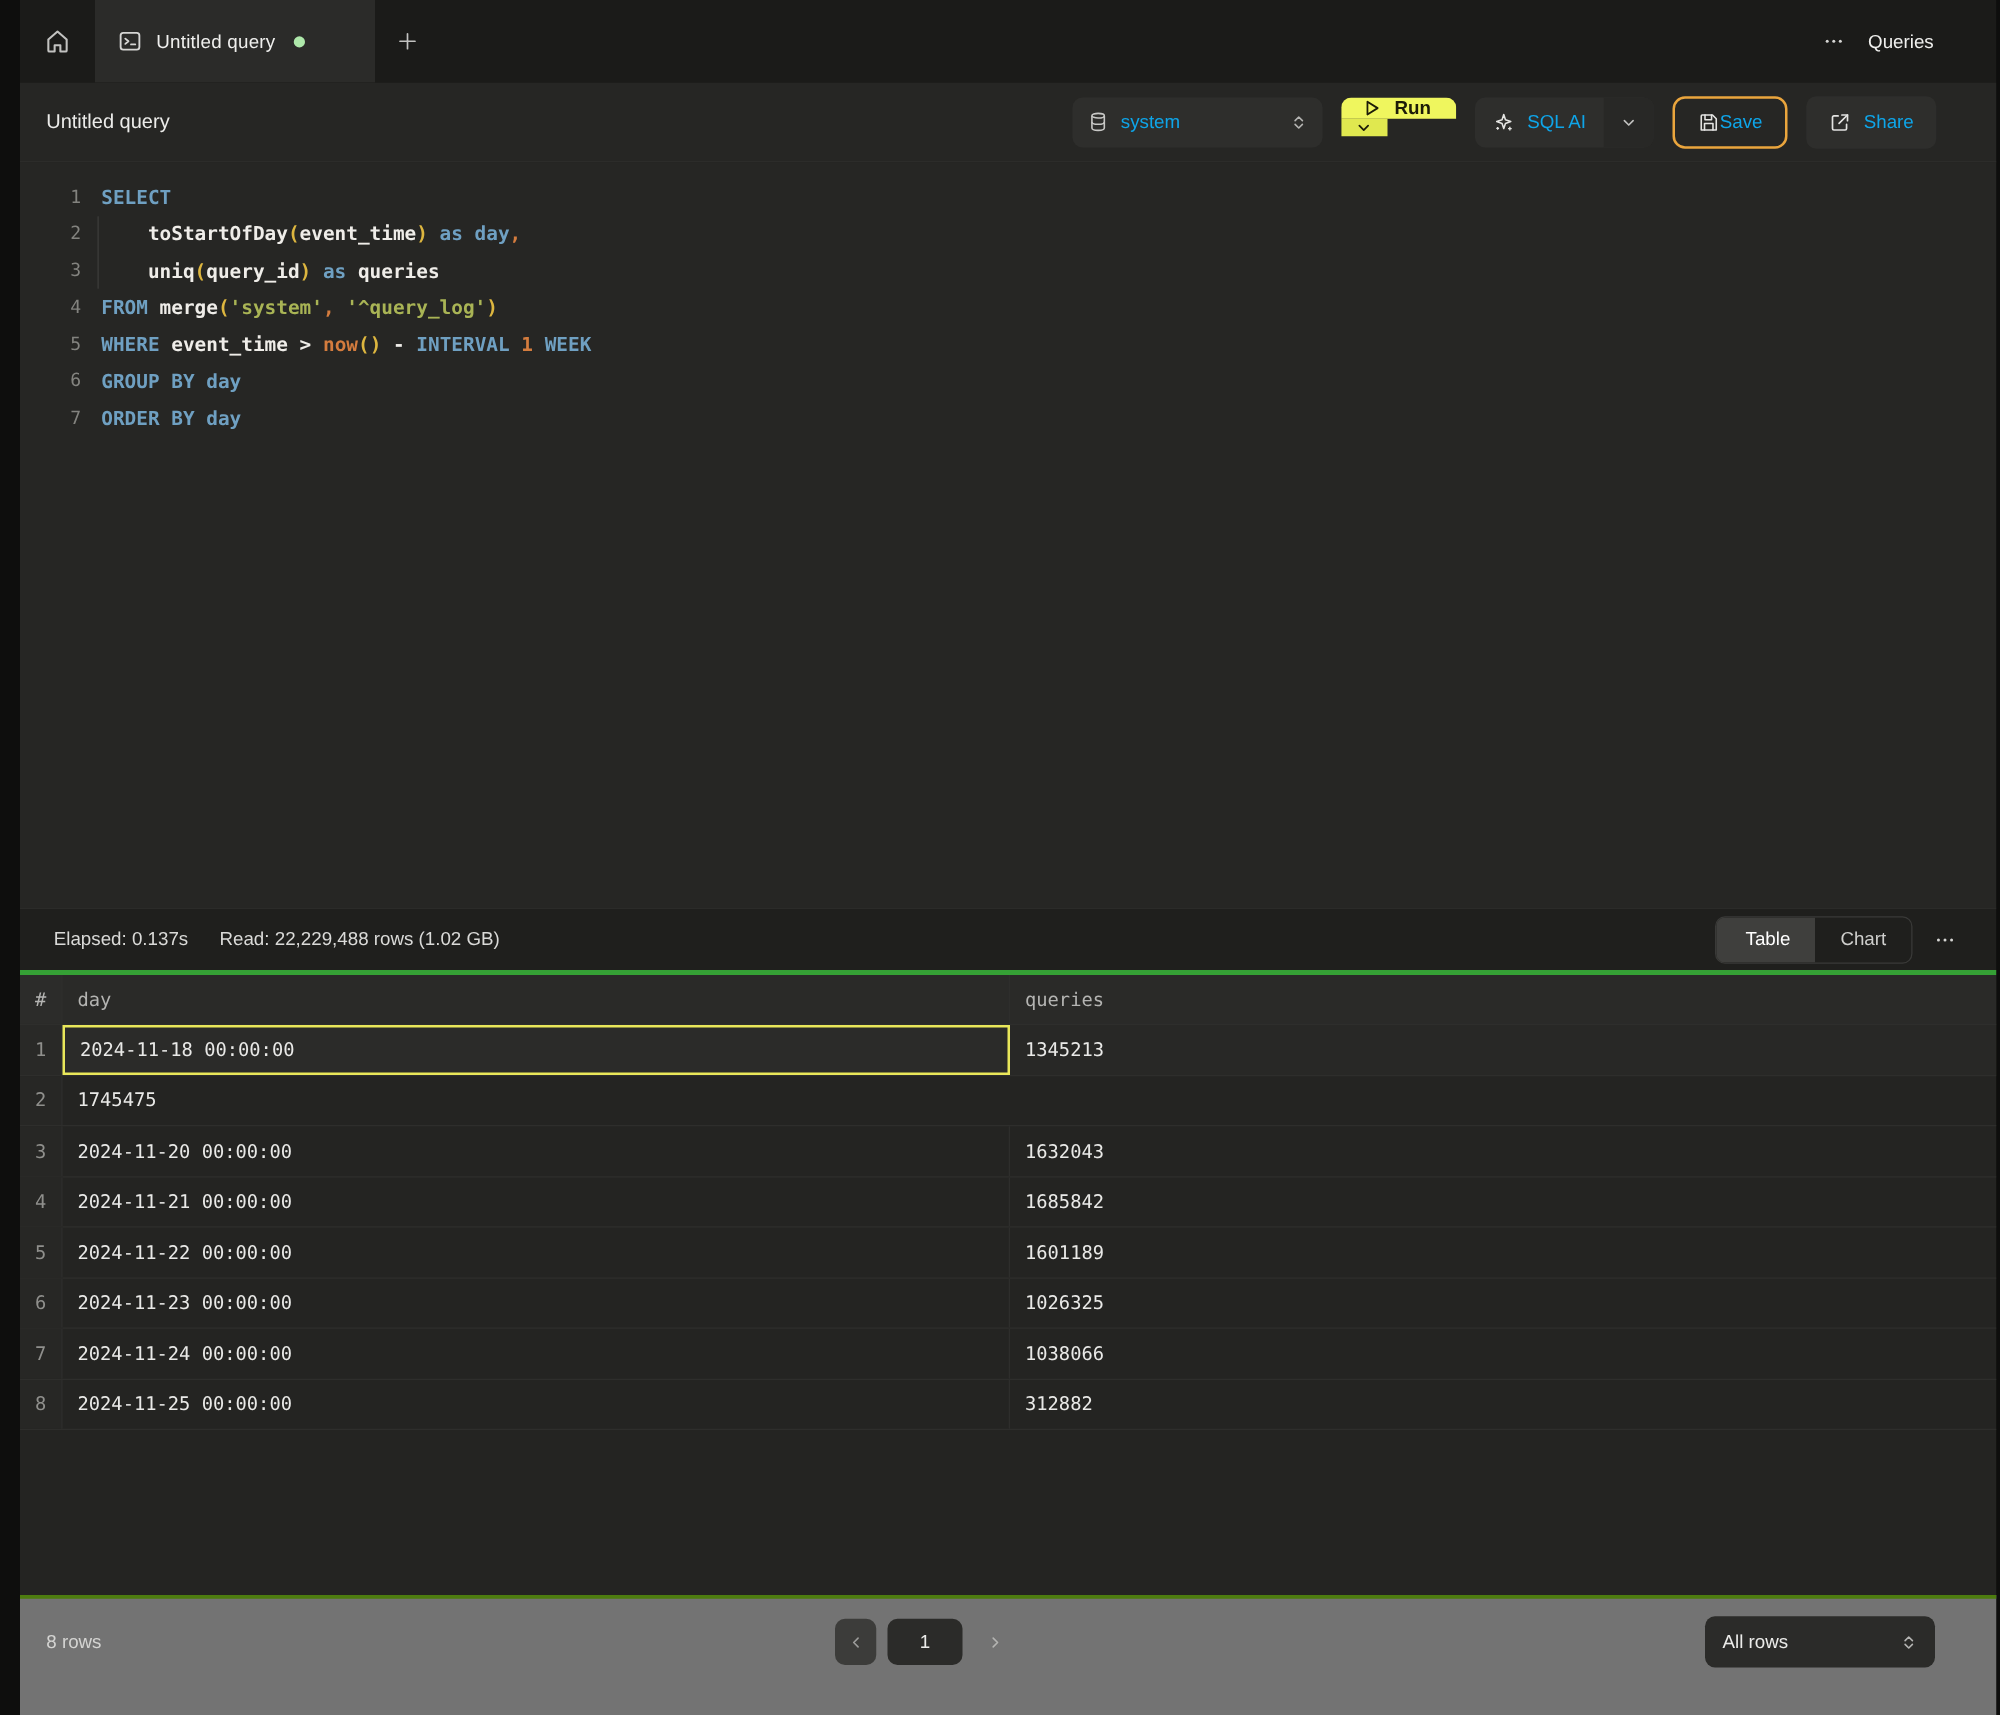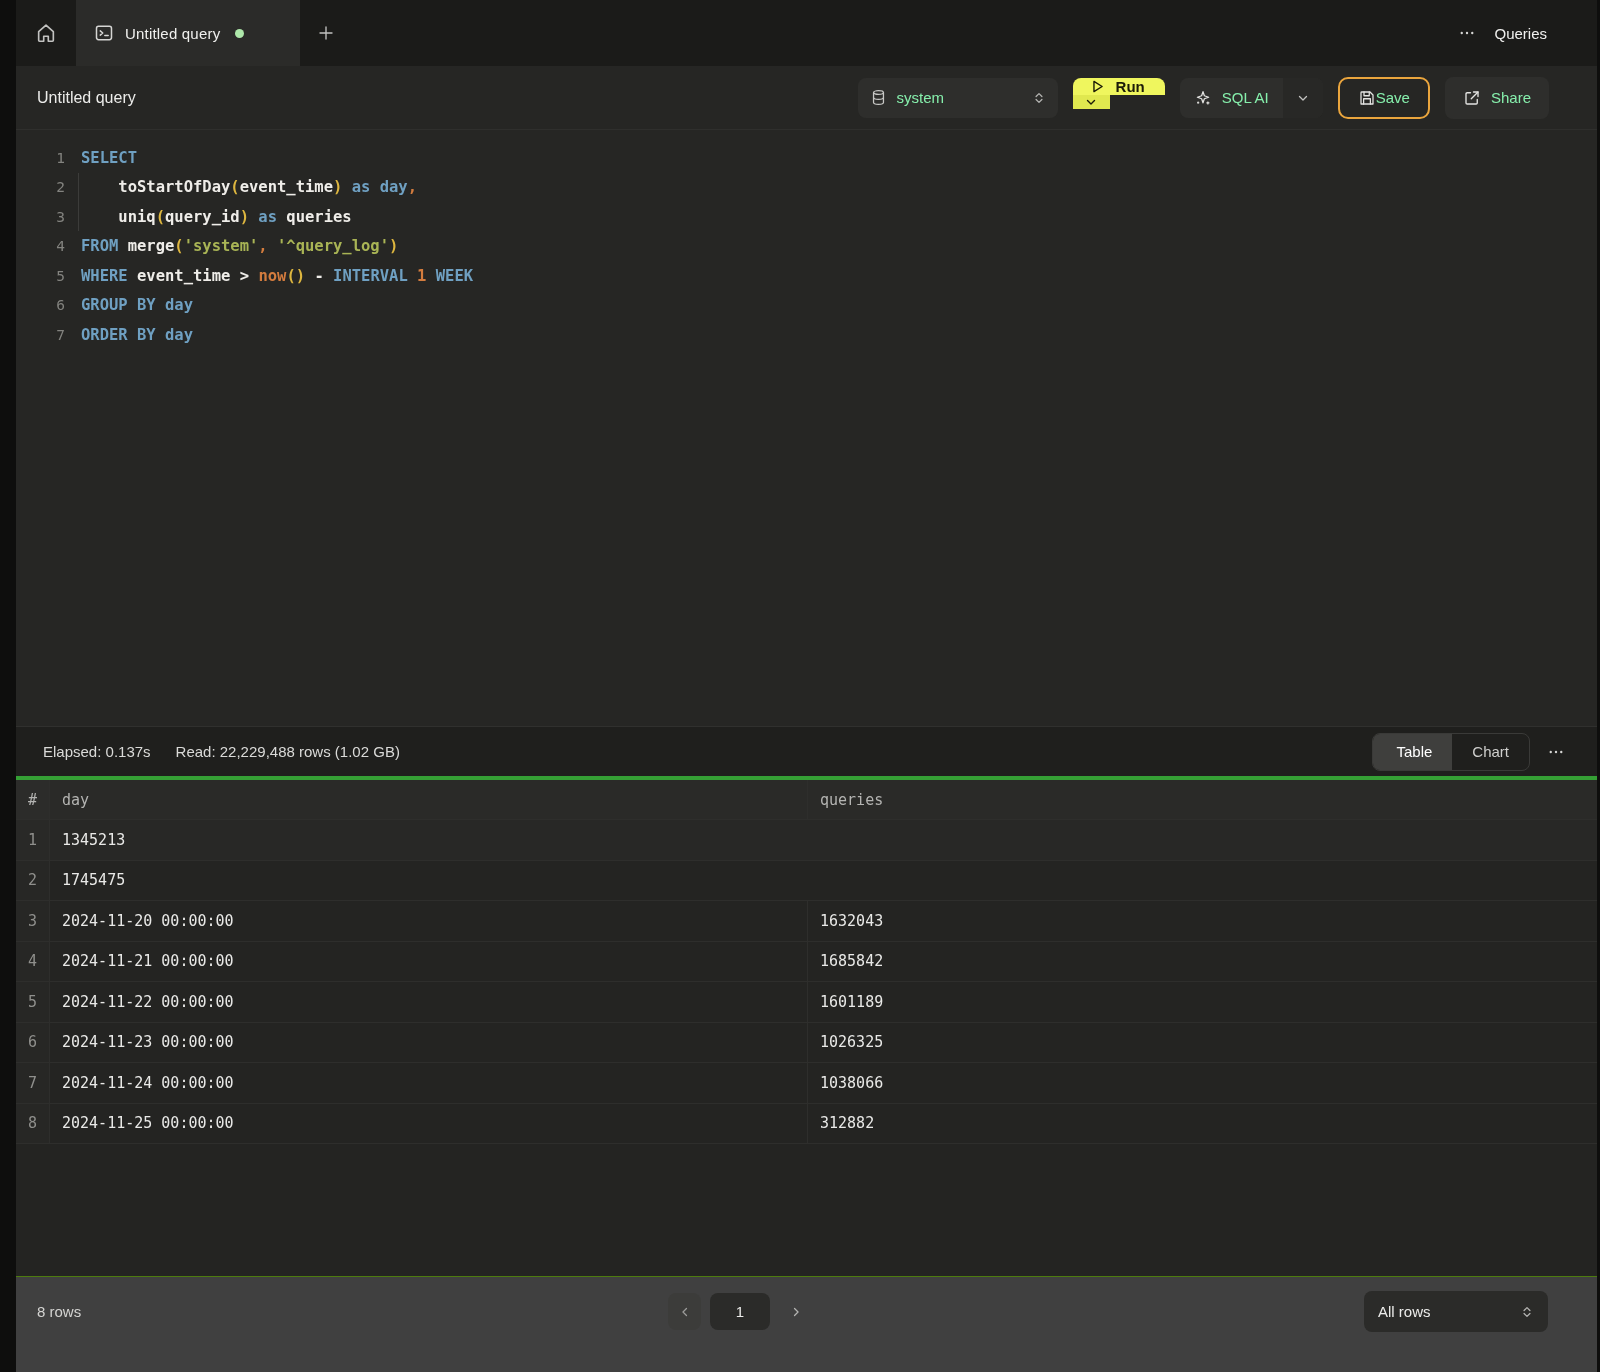--- a/index.html
+++ b/index.html
@@ -22,21 +22,21 @@
   .tab-dot { width:9px; height:9px; border-radius:50%; background:#aee8aa; margin-left:4px; }
   .newtab-btn { width:52px; display:flex; align-items:center; justify-content:center; color:#c2c2c0; font-size:22px; cursor:pointer; }
   .topbar-right { margin-left:auto; display:flex; align-items:center; gap:18px; padding-right:50px; }
   .topbar-ellipsis { color:#d6d6d4; display:flex; cursor:pointer; }
   .topbar-queries { font-size:15px; color:#f0f0ee; cursor:pointer; }
 
   
   .qheader { position:absolute; left:16px; right:3px; top:66px; height:64px; background:#262624; border-bottom:1px solid #2f2f2d; display:flex; align-items:center; }
   .qtitle { font-size:16px; color:#ececea; margin-left:21px; }
   .qactions { margin-left:auto; display:flex; align-items:center; gap:15px; padding-right:48px; }
-  .ctl { height:40px; border-radius:8px; background:#2e2e2c; display:flex; align-items:center; font-size:15px; color:#86efac; cursor:pointer; }
+  .ctl { height:40px; border-radius:8px; background:#2e2e2c; display:flex; align-items:center; font-size:15px; color:#0ea5e9; cursor:pointer; }
   .db-select { width:200px; padding:0 12px; gap:10px; }
   .db-select .grow { flex:1; }
   .runbtn { display:flex; height:40px; border-radius:8px; overflow:hidden; cursor:pointer;flex-direction:column; }
   .run-main { background:#eff65e; color:#1c1c08; display:flex; align-items:center; gap:10px; padding:0 20px 0 16px; font-size:15px; font-weight:700; }
   .run-caret { background:#e0e84f; color:#1c1c08; display:flex; align-items:center; justify-content:center; width:37px; }
   .sqlai { overflow:hidden; }
   .sqlai-main { display:flex; align-items:center; gap:10px; padding:0 14px; height:100%; }
   .sqlai-caret { width:40px; height:100%; display:flex; align-items:center; justify-content:center; background:#282826; color:#c2c2c0; }
   .savebtn { background:transparent; border:2px solid #eaa53d; border-radius:10px; padding:0 18px; gap:0; height:42px; }
   .sharebtn { padding:0 18px; gap:10px; height:42px; }
@@ -79,21 +79,21 @@
   .thead .cell-n { background:#2c2c2a; color:#b4b4b2; }
   .cell-day { width:758px; flex:none; display:flex; align-items:center; padding-left:12px; border-right:1px solid #2e2e2c; }
   .cell-q { flex:1; display:flex; align-items:center; padding-left:12px; }
   .trow .cell-day, .trow .cell-q { color:#e9e9e7; }
   .thead .cell-day, .thead .cell-q { color:#b4b4b2; }
   .trow.selected .cell-day { border:2px solid #e9e75a; background:#2b2b29; }
   .trow.selected .cell-q { background:#282826; }
   .trow.selected .cell-n { background:#292927; }
 
   
-  .rfooter { position:absolute; left:16px; right:3px; bottom:0; height:96px; background:#404040; border-top:1px solid #4d7c0f; }
+  .rfooter { position:absolute; left:16px; right:3px; bottom:0; height:96px; background:#737373; border-top:3px solid #4d7c0f; }
   .rf-inner { height:69px; display:flex; align-items:center; position:relative; }
   .rowcount { font-size:15px; color:#d4d4d2; margin-left:21px; }
   .pager { position:absolute; left:652px; display:flex; align-items:center; gap:9px; }
   .pg-btn { width:33px; height:37px; border-radius:8px; display:flex; align-items:center; justify-content:center; cursor:pointer; }
   .pg-prev { background:#3c3c3a; color:#9c9c9a; }
   .pg-page { width:60px; height:37px; background:#2b2b29; border-radius:8px; display:flex; align-items:center; justify-content:center; font-size:15px; color:#ececea; cursor:pointer; }
   .pg-next { color:#b4b4b2; background:transparent; }
   .pagesize { position:absolute; right:49px; width:184px; height:41px; background:#2b2b29; border-radius:8px; display:flex; align-items:center; padding:0 14px; font-size:15px; color:#ececea; cursor:pointer; }
   .pagesize .grow { flex:1; }
   svg { display:block; }
@@ -272,20 +272,21 @@
 
 <div class="results">
   <div class="trow thead mono">
     <div class="cell-n">#</div>
     <div class="cell-day">day</div>
     <div class="cell-q">queries</div>
   </div>
   <div id="table-body">
       <div class="trow mono selected">
         <div class="cell-n">1</div>
+        <div class="cell-day">2024-11-18 00:00:00</div>
         <div class="cell-q">1345213</div>
       </div>
       <div class="trow mono">
         <div class="cell-n">2</div>
         <div class="cell-q">1745475</div>
       </div>
       <div class="trow mono">
         <div class="cell-n">3</div>
         <div class="cell-day">2024-11-20 00:00:00</div>
         <div class="cell-q">1632043</div>

